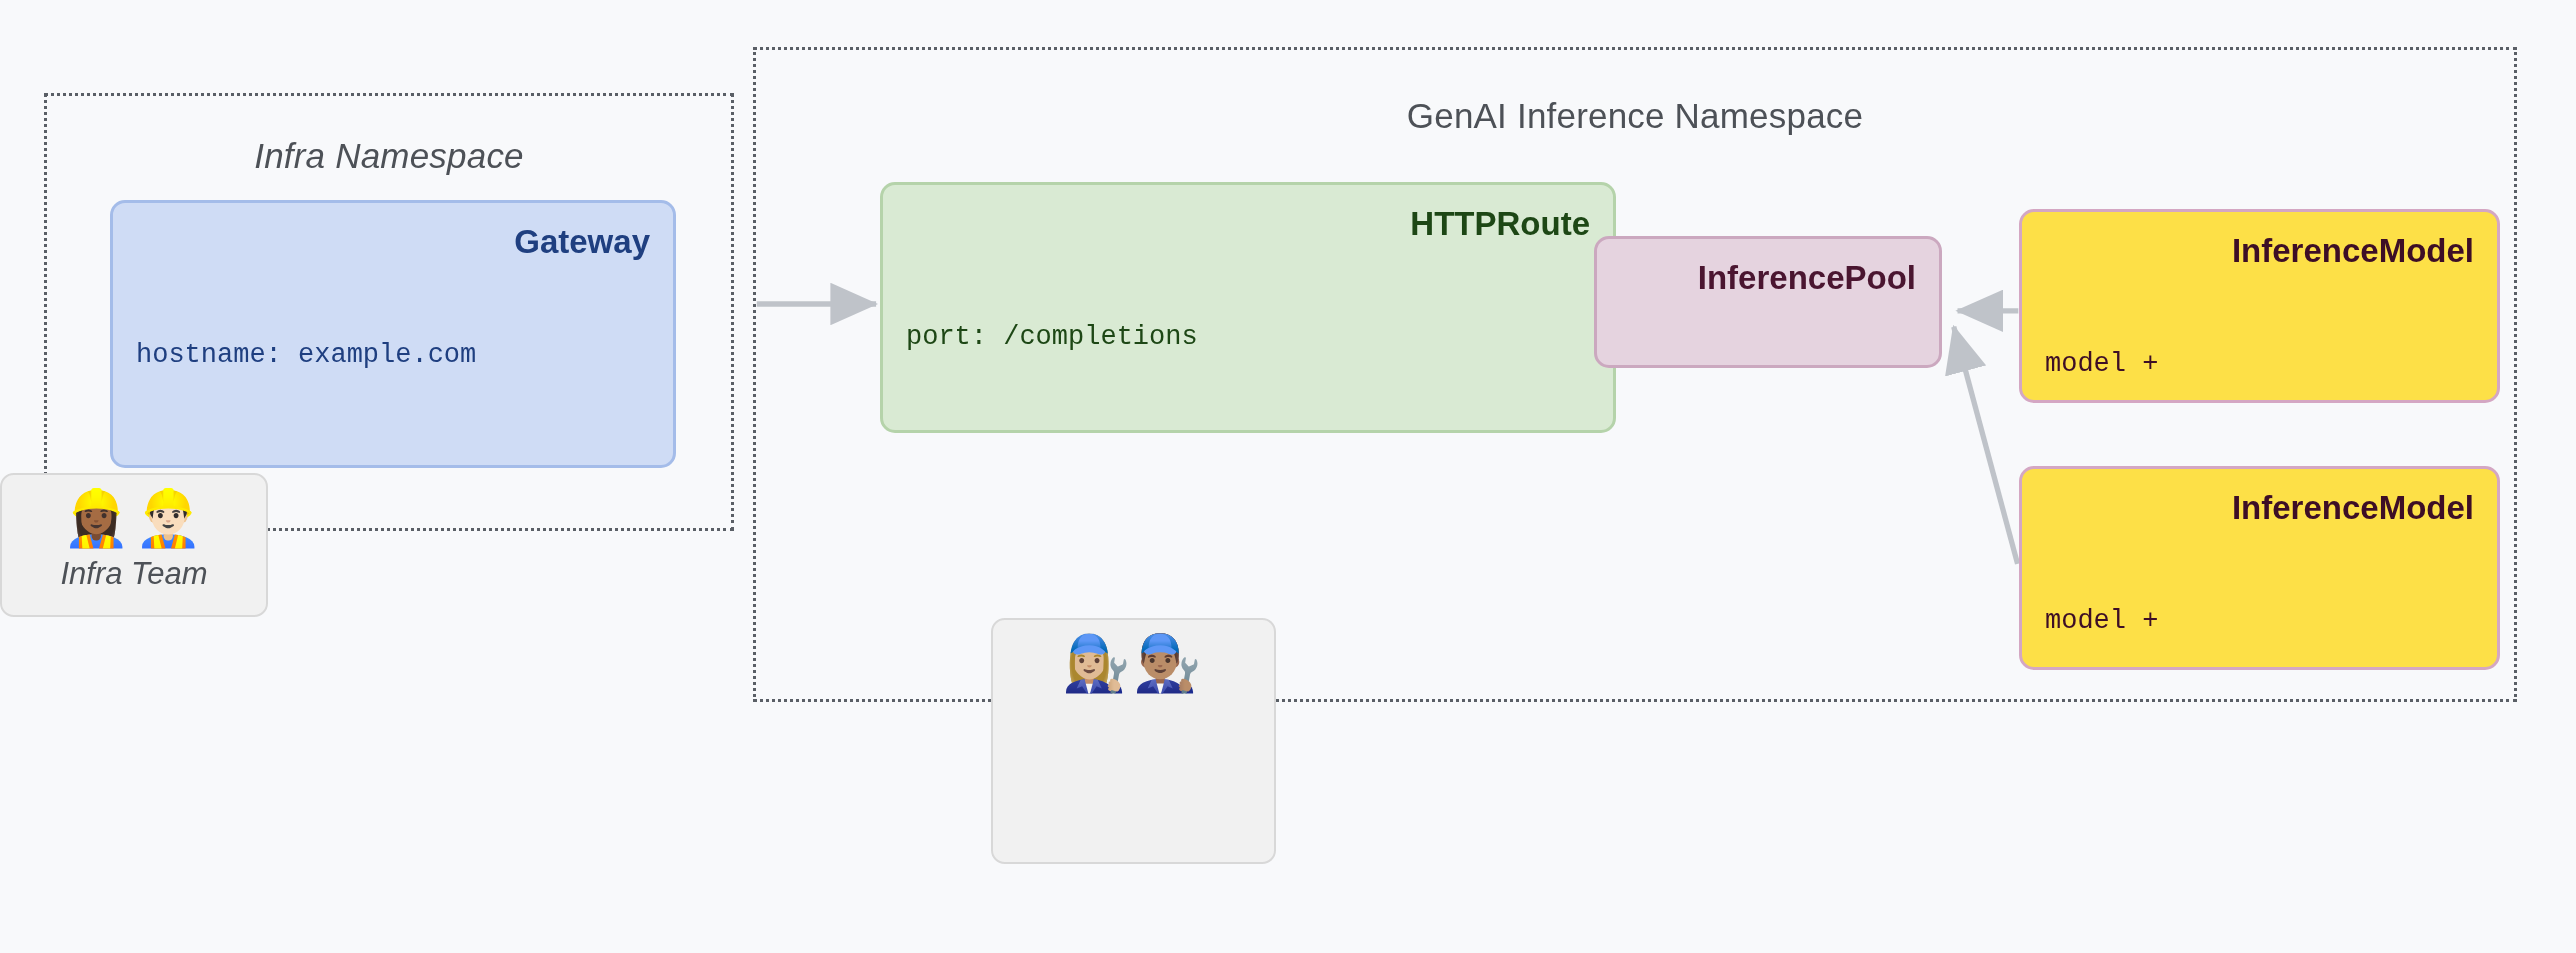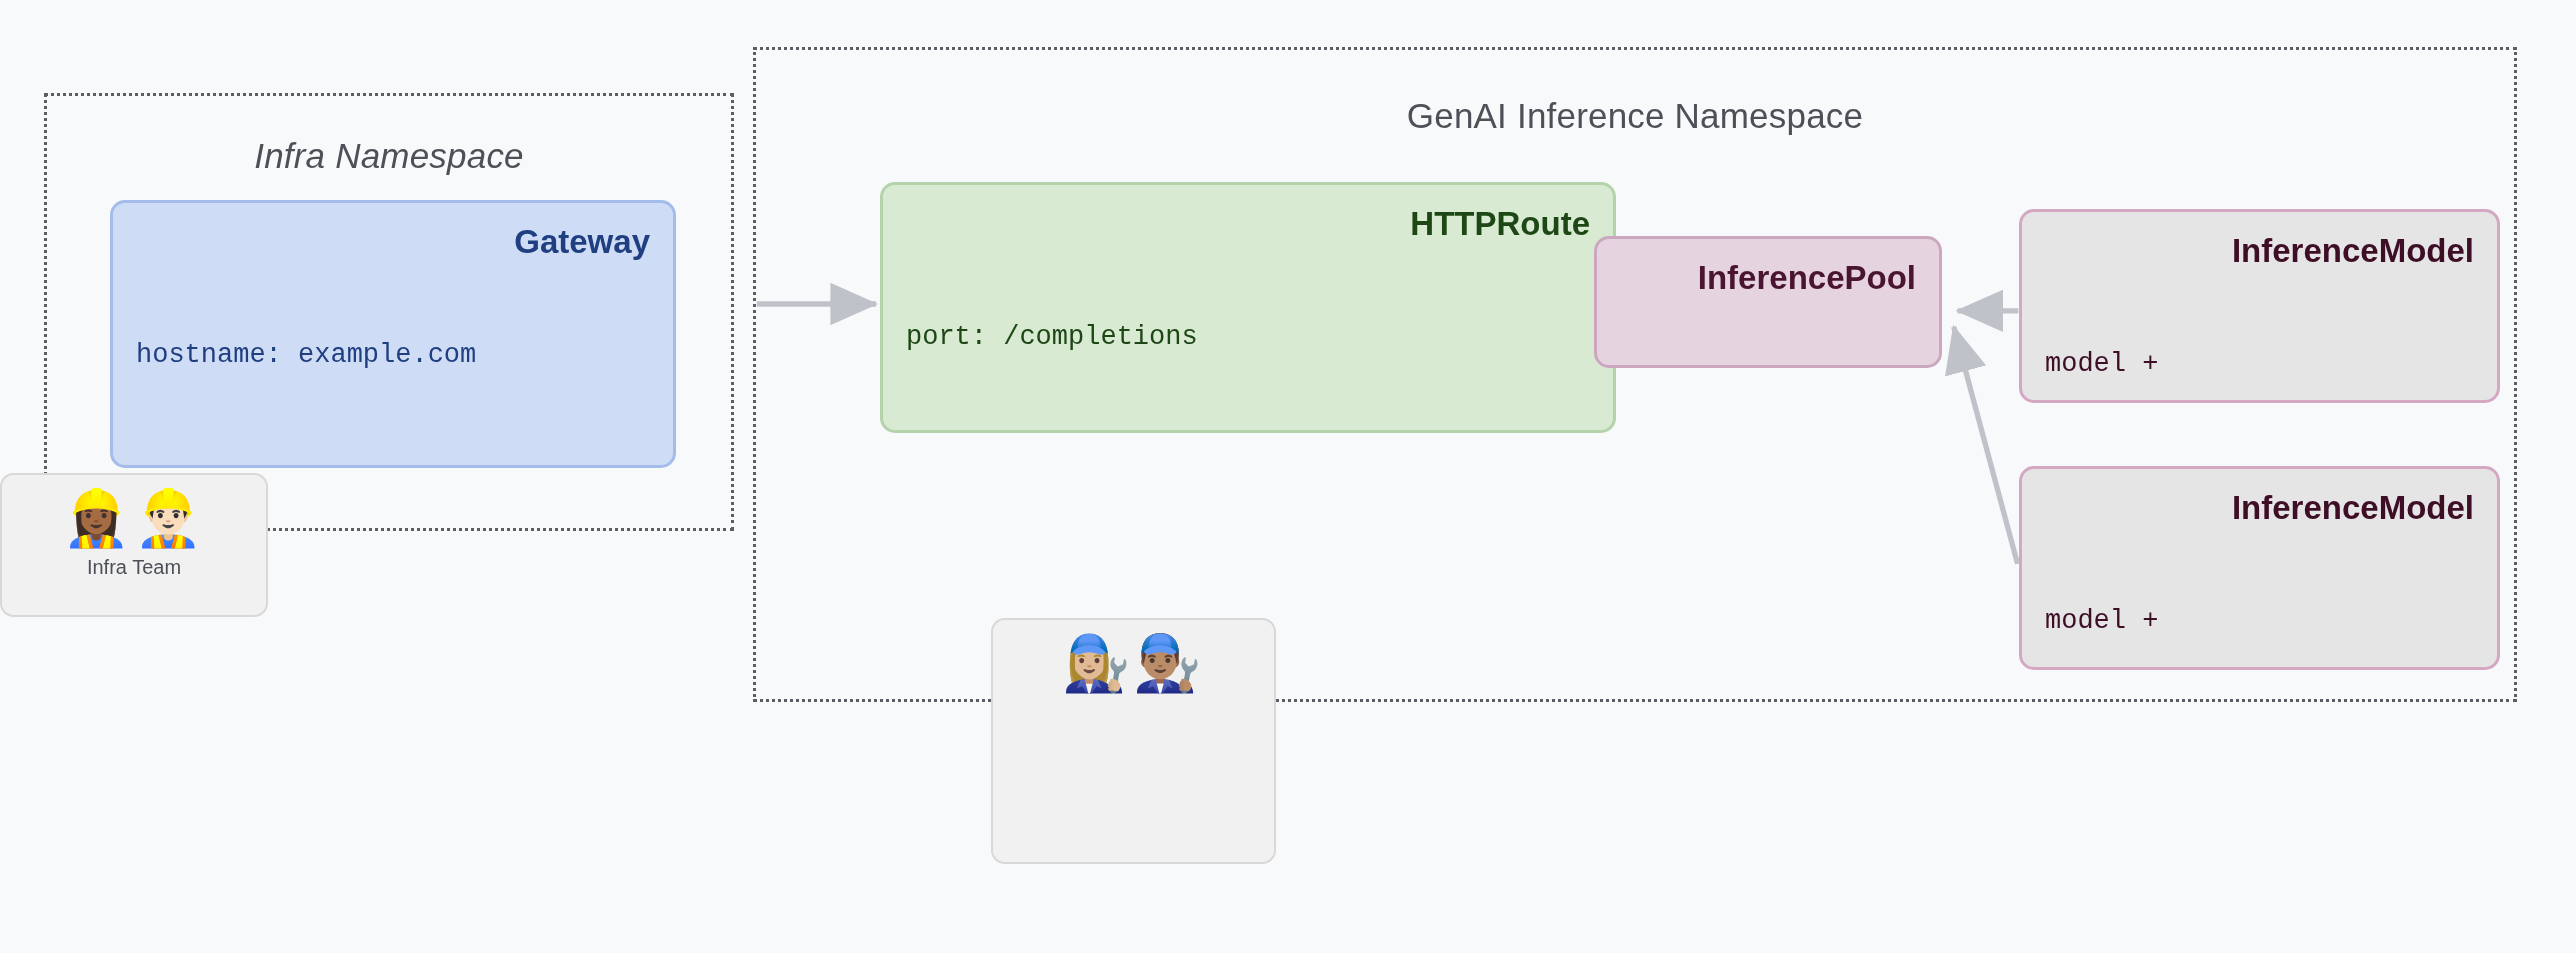--- a/index.html
+++ b/index.html
@@ -80,21 +80,21 @@
   .node.httproute .body { color: #1d4715; }
 
   .node.inferencepool {
     background: #e5d3df;
     border-color: #cba8bf;
   }
   .node.inferencepool .title,
   .node.inferencepool .body { color: #4a1530; }
 
   .node.inferencemodel {
-    background: #e5e5e5;
+    background: #fde047;
     border-color: #d4a7c3;
   }
   .node.inferencemodel .title,
   .node.inferencemodel .body { color: #3d0e26; }
 
   
   .team {
     position: absolute;
     box-sizing: border-box;
     background: #f1f1f1;
@@ -108,23 +108,24 @@
   }
   .team .faces {
     font-size: 55px;
     line-height: 1.08;
     letter-spacing: 3px;
     white-space: nowrap;
   }
   .team .team-label {
     margin-top: 7.6px;
     color: #4d5157;
-    font-size: 20px;
+    font-size: 31px;
     line-height: 1.18;
     text-align: center;
+    font-style: italic;
   }
 
   
   .connectors {
     position: absolute;
     left: 0;
     top: 0;
     width: 2576px;
     height: 953px;
     pointer-events: none;

